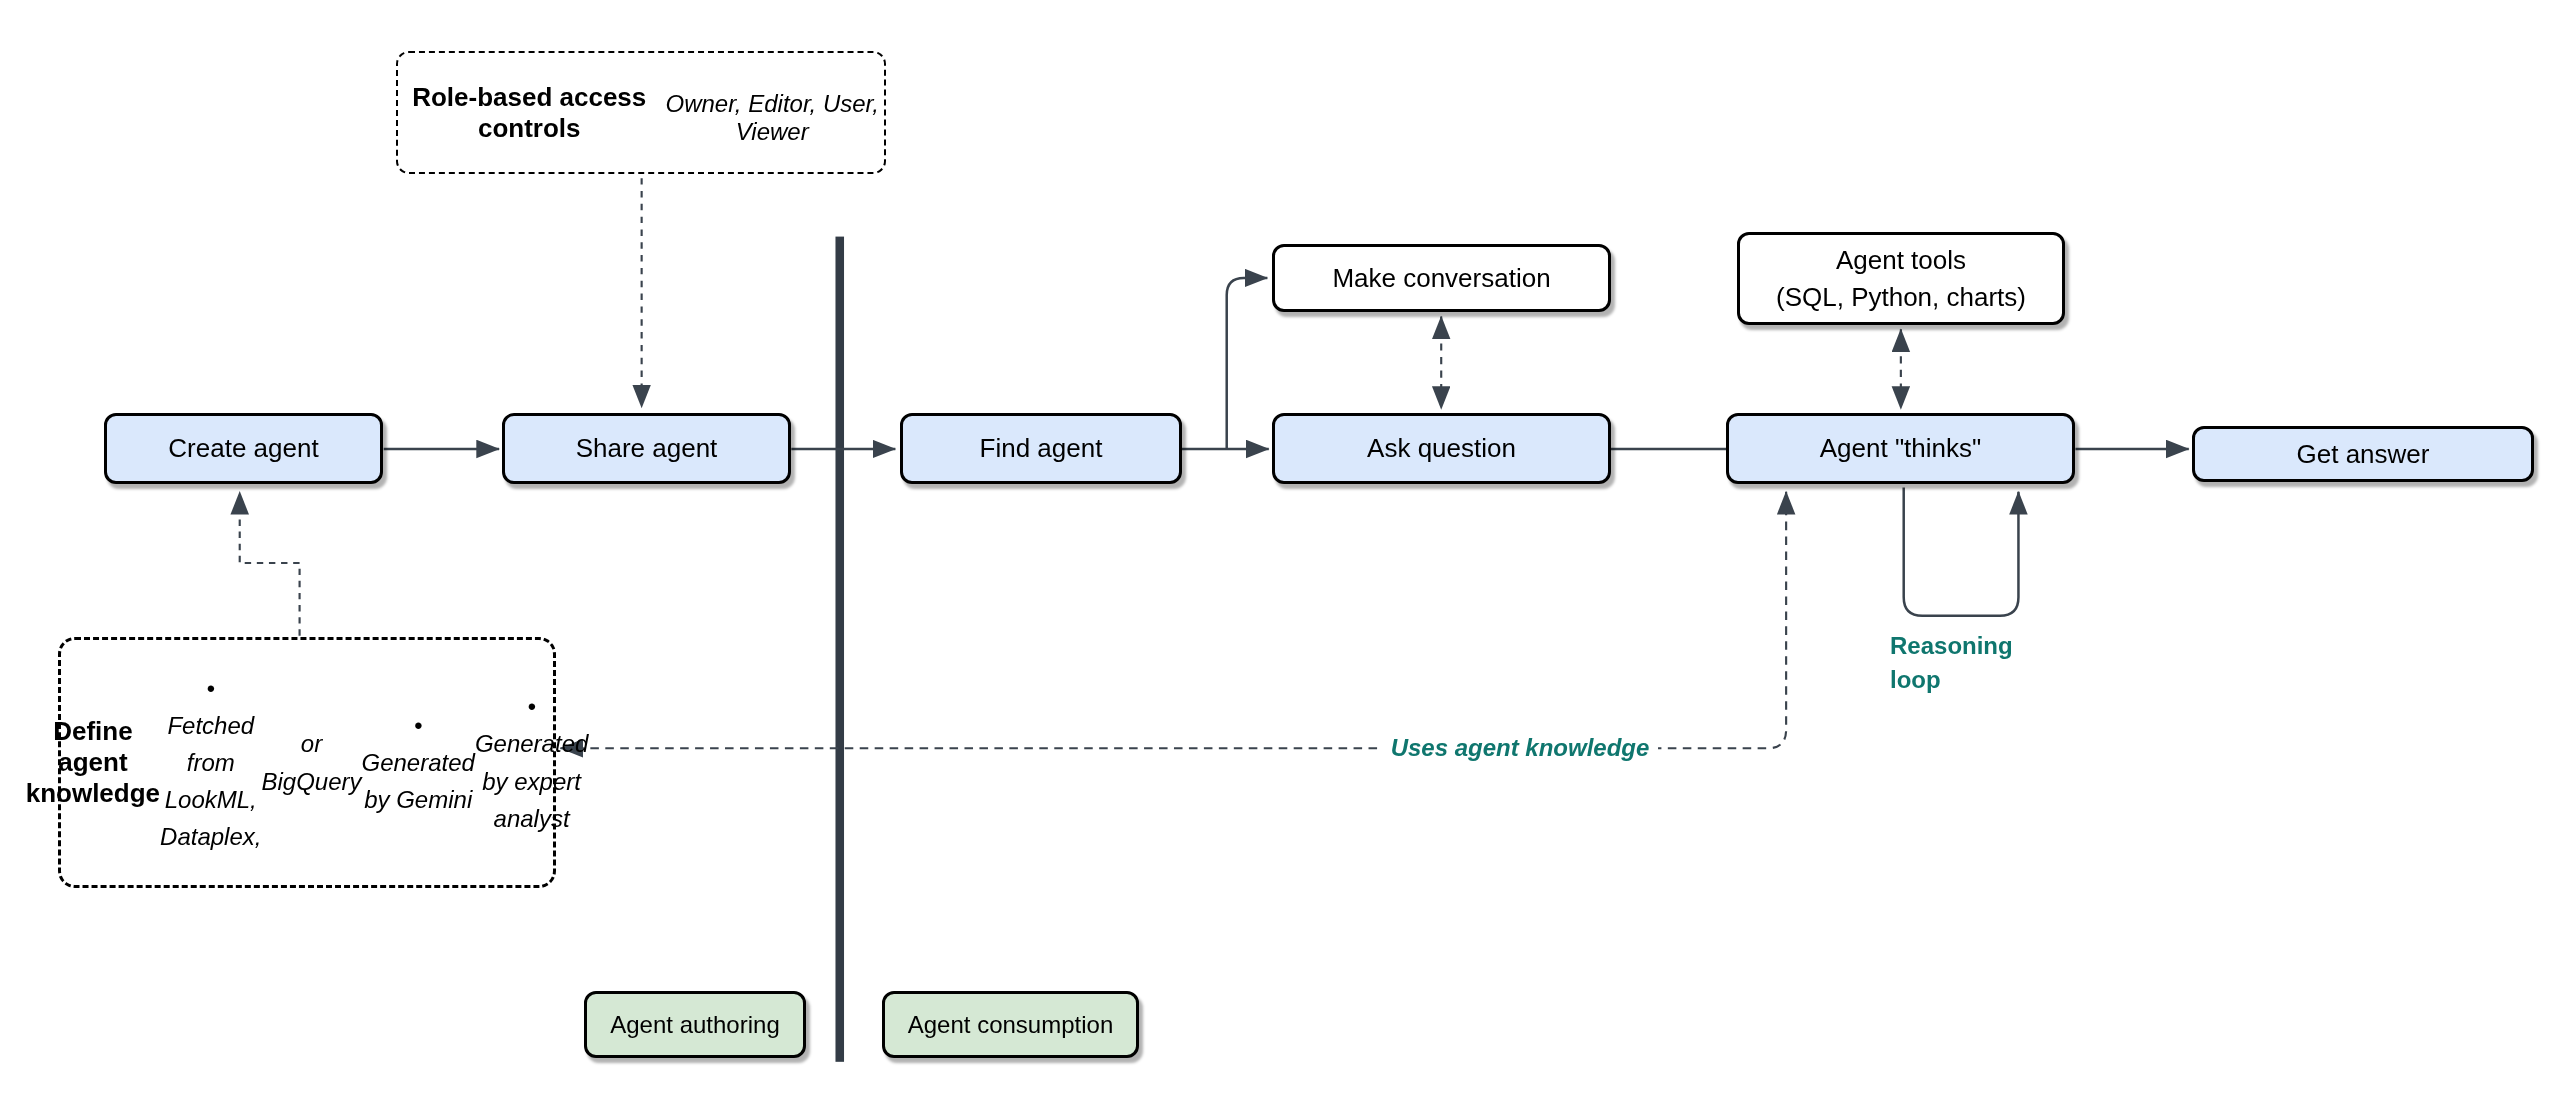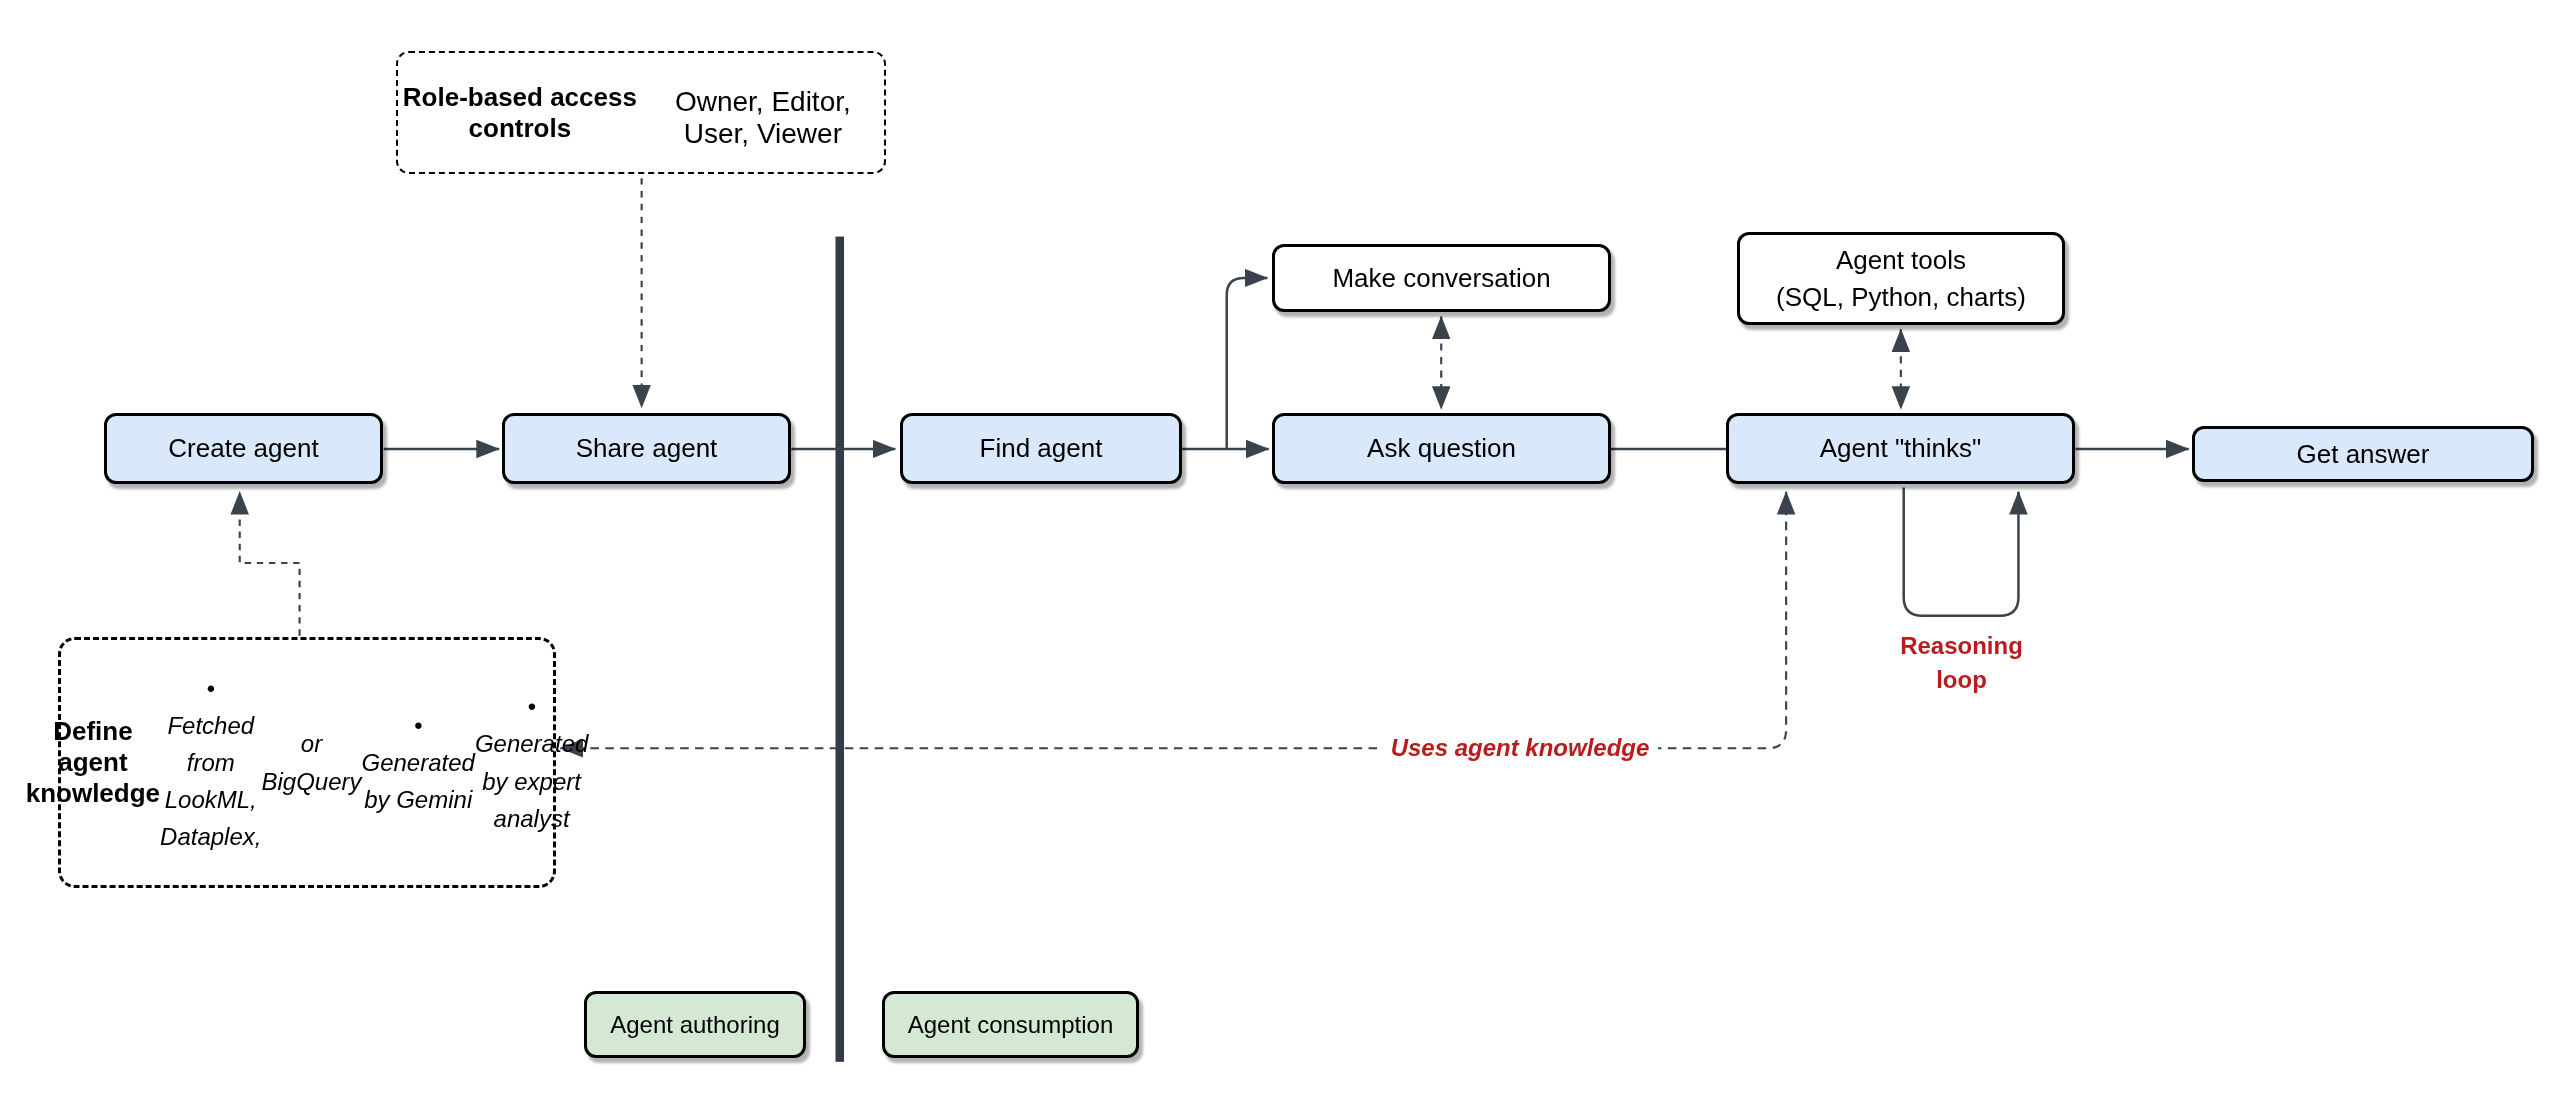--- a/index.html
+++ b/index.html
@@ -23,25 +23,25 @@
   .node.white{background:#ffffff;}
   .node.zone{background:#d5e8d4;font-size:24px;}
   .annot{
     position:absolute;box-sizing:border-box;background:#ffffff;
     display:flex;flex-direction:row;align-items:center;justify-content:center;
     text-align:center;border-radius:13px;
   }
   .annot.small-dash{border:2.1px dashed #000;}
   .annot.big-dash{border:3.6px dashed #000;border-radius:17px;}
   .annot .title{font-weight:700;font-size:26px;}
-  .annot .subtitle{font-size:28px;margin-top:10px;}
+  .annot .subtitle{font-style:italic;font-size:24px;margin-top:10px;}
   .annot .line{font-style:italic;font-size:24px;line-height:1.55;}
   .floating-label{
     position:absolute;font-weight:700;font-size:24px;line-height:1.4;
-    text-align:center;color:#b91c1c;
+    text-align:left;color:#0f766e;
   }
   .on-line{transform:translate(-50%,-50%);background:#ffffff;padding:0 8.6px;white-space:nowrap;font-style:italic;}
 </style>
 </head>
 <body>
 
 <div id="stage">
 
   <svg id="edges" viewBox="0 0 3614 1552">
     <defs>

